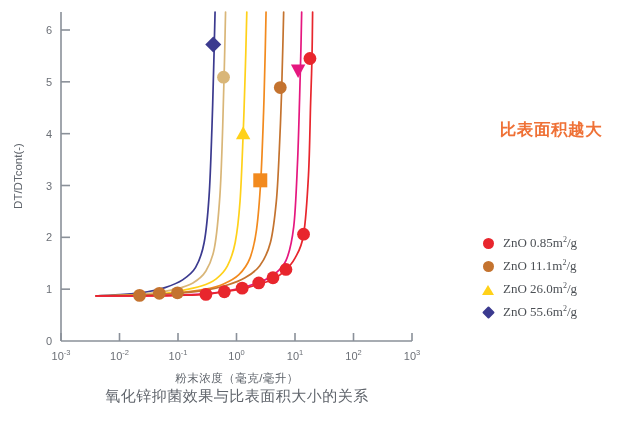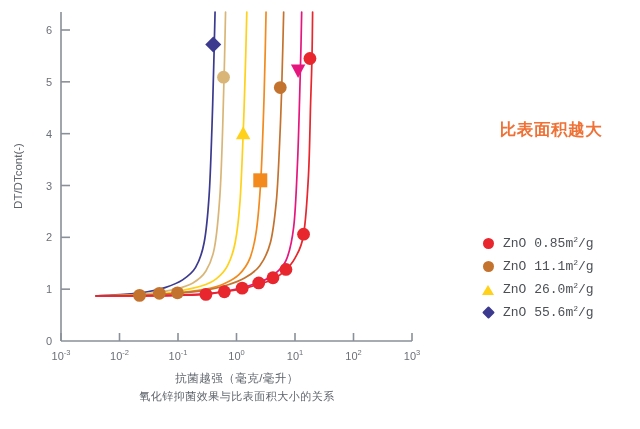--- a/index.html
+++ b/index.html
@@ -23,21 +23,21 @@
     font-family:"Liberation Sans","DejaVu Sans",sans-serif;
     font-size:11.5px;fill:#5f646b;
   }
 
   
   #caption-block{
     position:absolute;left:61px;top:370px;width:352px;
     text-align:center;color:#5f646b;
   }
   #x-axis-title{font-size:11.5px;line-height:17px;letter-spacing:.5px;}
-  #figure-caption{font-size:11px;line-height:18px;letter-spacing:.5px;}
+  #figure-caption{font-size:15px;line-height:18px;letter-spacing:.5px;}
 
   
   #right-panel{
     position:absolute;left:462px;top:0;width:178px;height:313px;
   }
   #headline{
     position:absolute;left:0;top:118px;width:178px;text-align:center;
     color:#ef7136;font-size:16.5px;font-weight:bold;line-height:23px;
     letter-spacing:.6px;
   }
@@ -46,21 +46,21 @@
   }
   .legend-row{
     display:flex;align-items:center;height:23px;
   }
   .legend-marker{
     width:16px;height:16px;flex:0 0 16px;margin-right:7px;
     display:flex;align-items:center;justify-content:center;
   }
   .legend-label{
     font-size:13px;color:#4c5055;white-space:nowrap;
-    font-family:Liberation Mono, monospace;
+    font-family:Liberation Serif, serif;
   }
   .legend-label sup{font-size:8px;vertical-align:super;}
 
   
   .m-circle{border-radius:50%;}
   .m-square{border-radius:1px;}
   .m-diamond{transform:rotate(45deg);border-radius:1px;}
 </style>
 </head>
 <body>
@@ -132,21 +132,21 @@
         <circle cx="258.74235764012894" cy="282.94666666666666" r="6.4" fill="#e8262d"></circle>
         <circle cx="272.9600834882772" cy="277.7633333333333" r="6.4" fill="#e8262d"></circle>
         <circle cx="285.938235340834" cy="269.47" r="6.4" fill="#e8262d"></circle>
         <circle cx="303.5484900871769" cy="234.22333333333333" r="6.4" fill="#e8262d"></circle>
         <circle cx="309.93344154854344" cy="58.508333333333326" r="6.4" fill="#e8262d"></circle>
       </g>
     <text id="y-axis-title" class="axis-title" transform="translate(22,176) rotate(-90)" text-anchor="middle">DT/DTcont(-)</text>
   </svg>
 
   <div id="caption-block">
-    <div id="x-axis-title">抗菌越强（毫克/毫升）</div>
+    <div id="x-axis-title">粉末浓度（毫克/毫升）</div>
     <div id="figure-caption">氧化锌抑菌效果与比表面积大小的关系</div>
   </div>
 
   <div id="right-panel">
     <div id="headline">
       <div>比表面积越大</div>
     </div>
     <div id="legend">
         <div class="legend-row">
           <div class="legend-marker">

